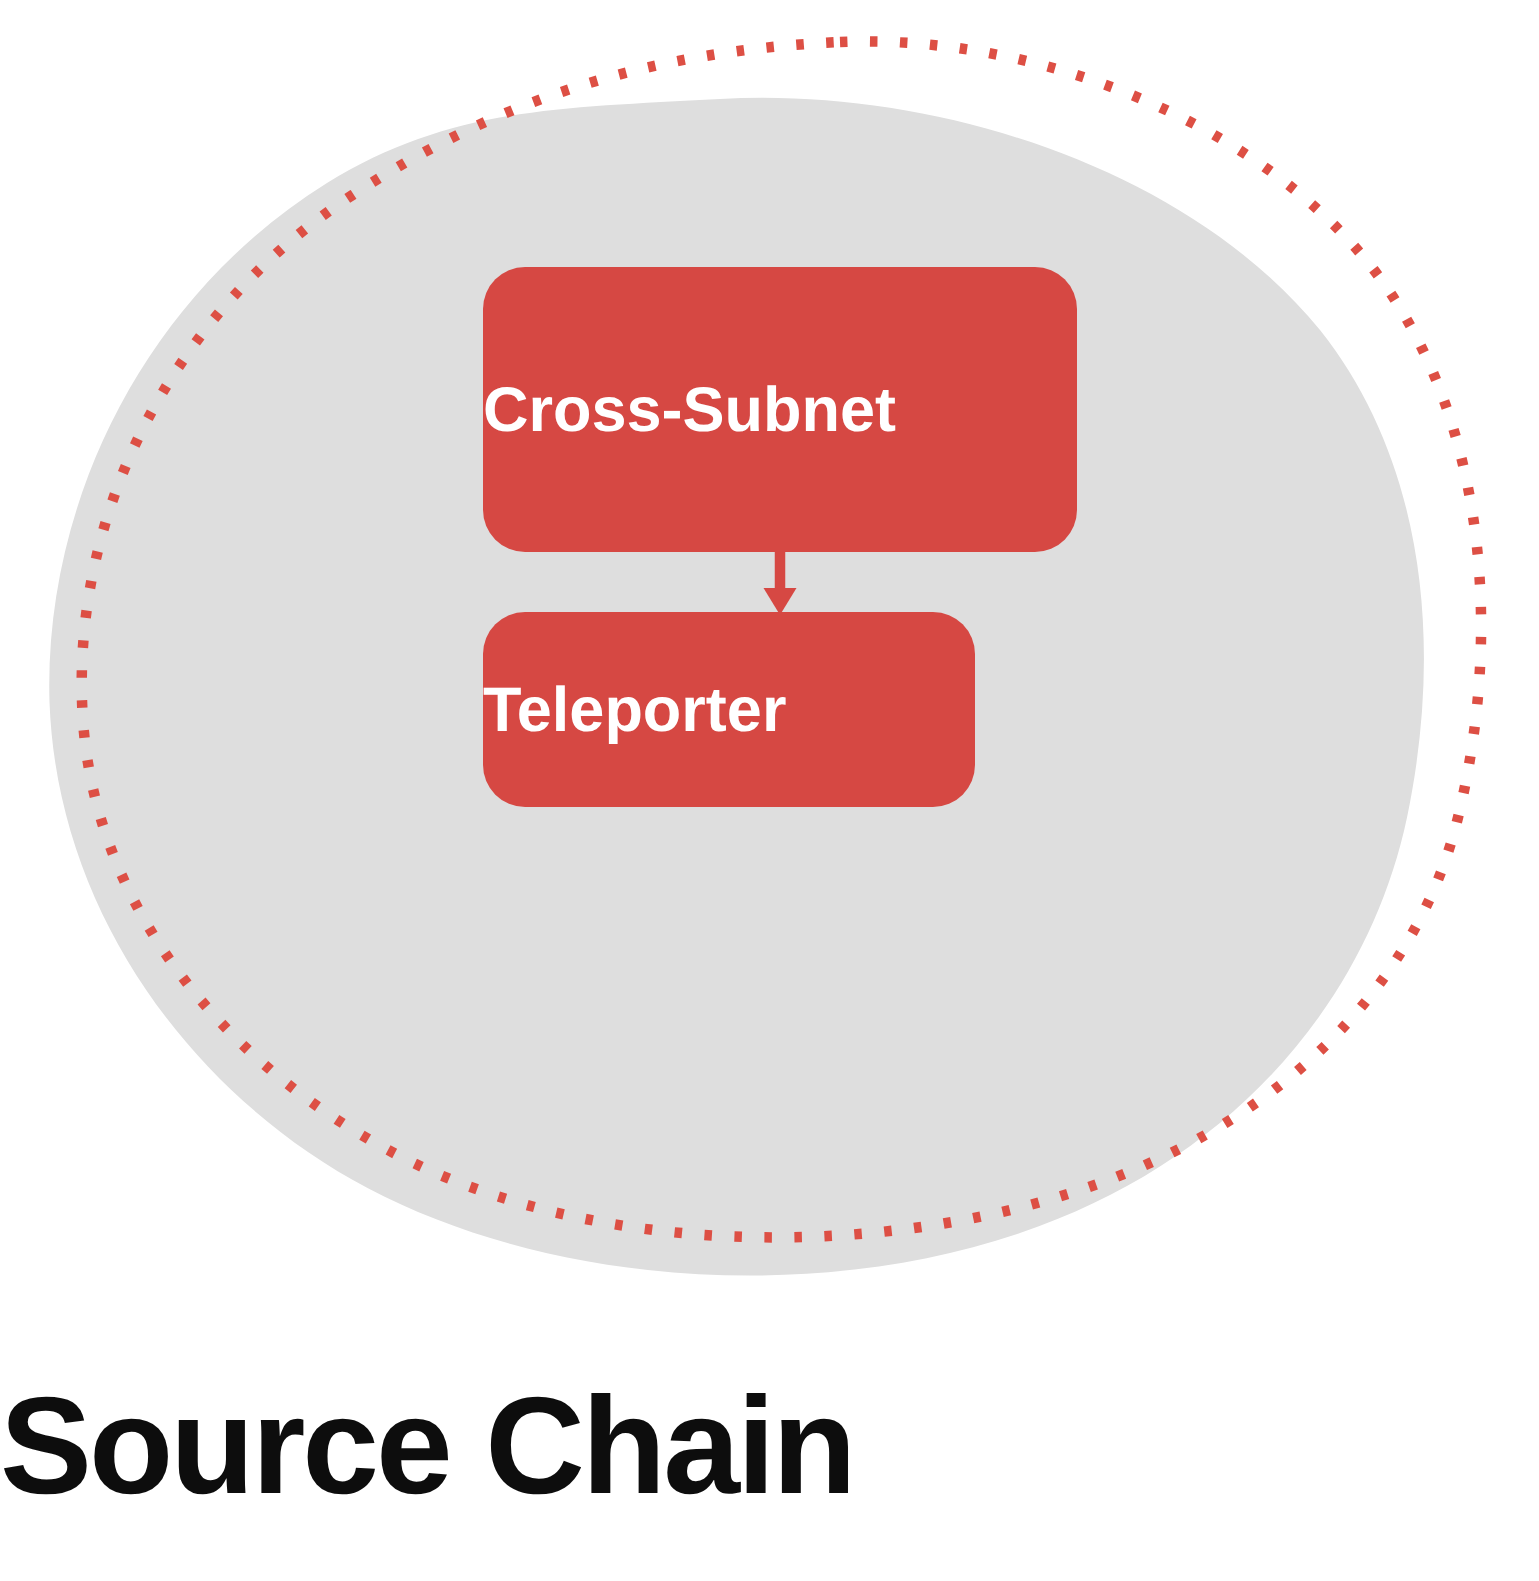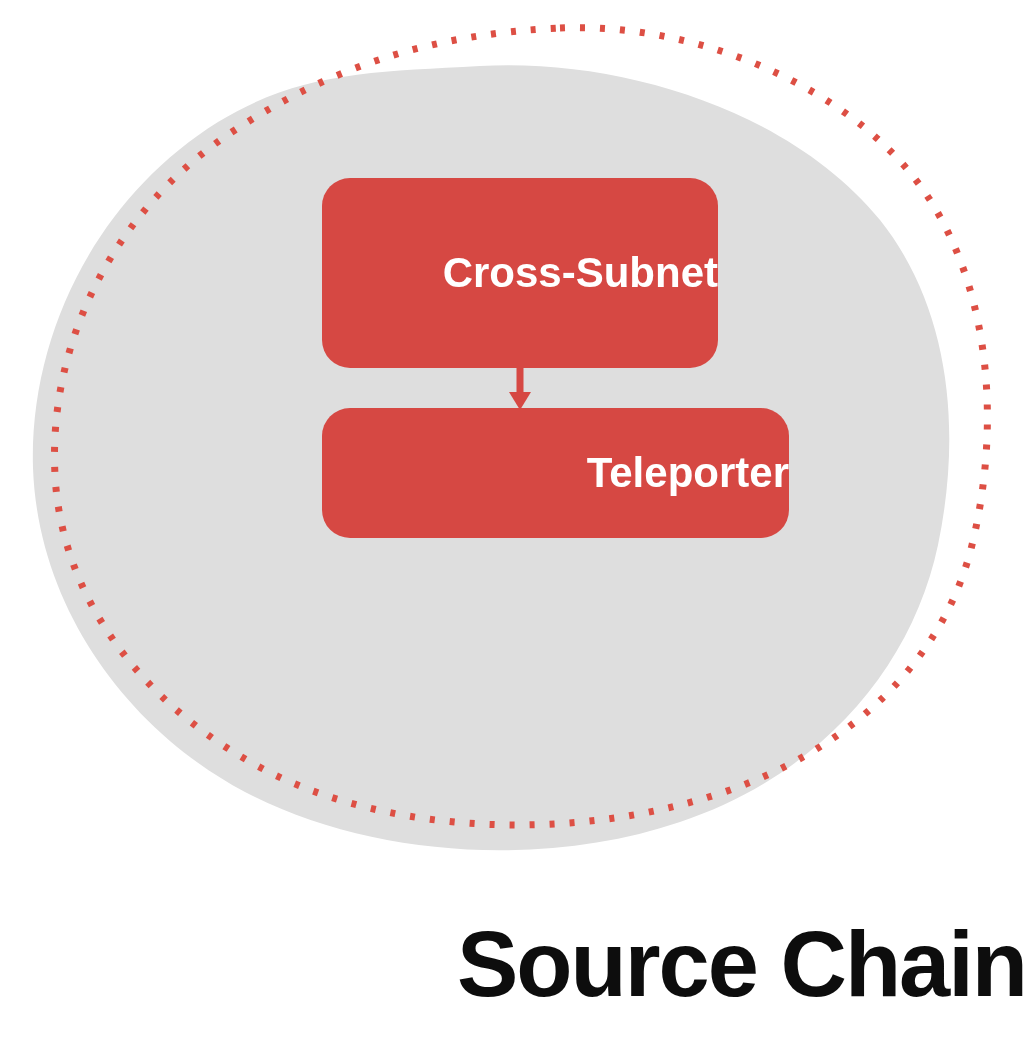--- a/index.html
+++ b/index.html
@@ -34,37 +34,37 @@
     stroke-dasharray: 5 15;
     stroke-linecap: butt;
   }
   .node {
     position: absolute;
     background: var(--node-fill, #d64843);
     color: var(--node-text, #ffffff);
     border-radius: 28px;
     display: flex;
     flex-direction: column;
-    align-items: flex-end;
+    align-items: flex-start;
     justify-content: center;
     text-align: center;
     font-weight: bold;
     font-size: 42px;
     line-height: 1.3;
   }
   .node-dapp {
     left: 322px;
     top: 178px;
     width: 396px;
     height: 190px;
   }
   .node-teleporter {
     left: 322px;
     top: 408px;
-    width: 467px;
+    width: 328px;
     height: 130px;
   }
   .arrow {
     position: absolute;
     left: 505px;
     top: 364px;
     width: 30px;
     height: 48px;
     display: block;
   }
@@ -73,21 +73,21 @@
     stroke-width: 7;
   }
   .arrow polygon {
     fill: var(--arrow-stroke, #d64843);
   }
   .title {
     position: absolute;
     left: 0;
     top: 918px;
     width: 100%;
-    text-align: right;
+    text-align: left;
     font-size: 92px;
     font-weight: bold;
     letter-spacing: -2px;
     color: var(--title-color, #0d0d0d);
     line-height: 1;
   }
 </style>
 </head>
 <body>
 

